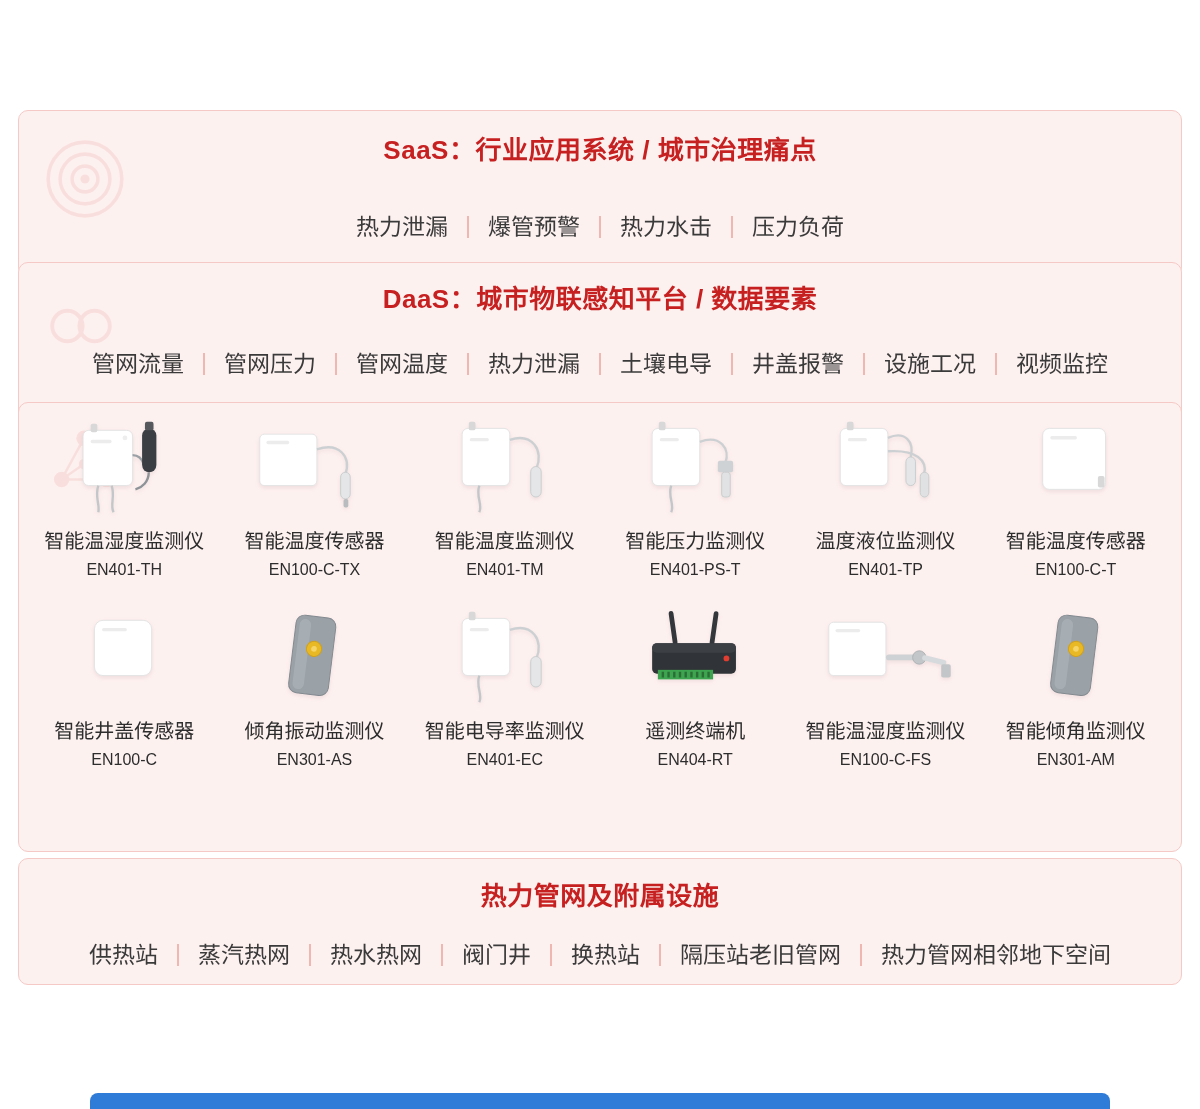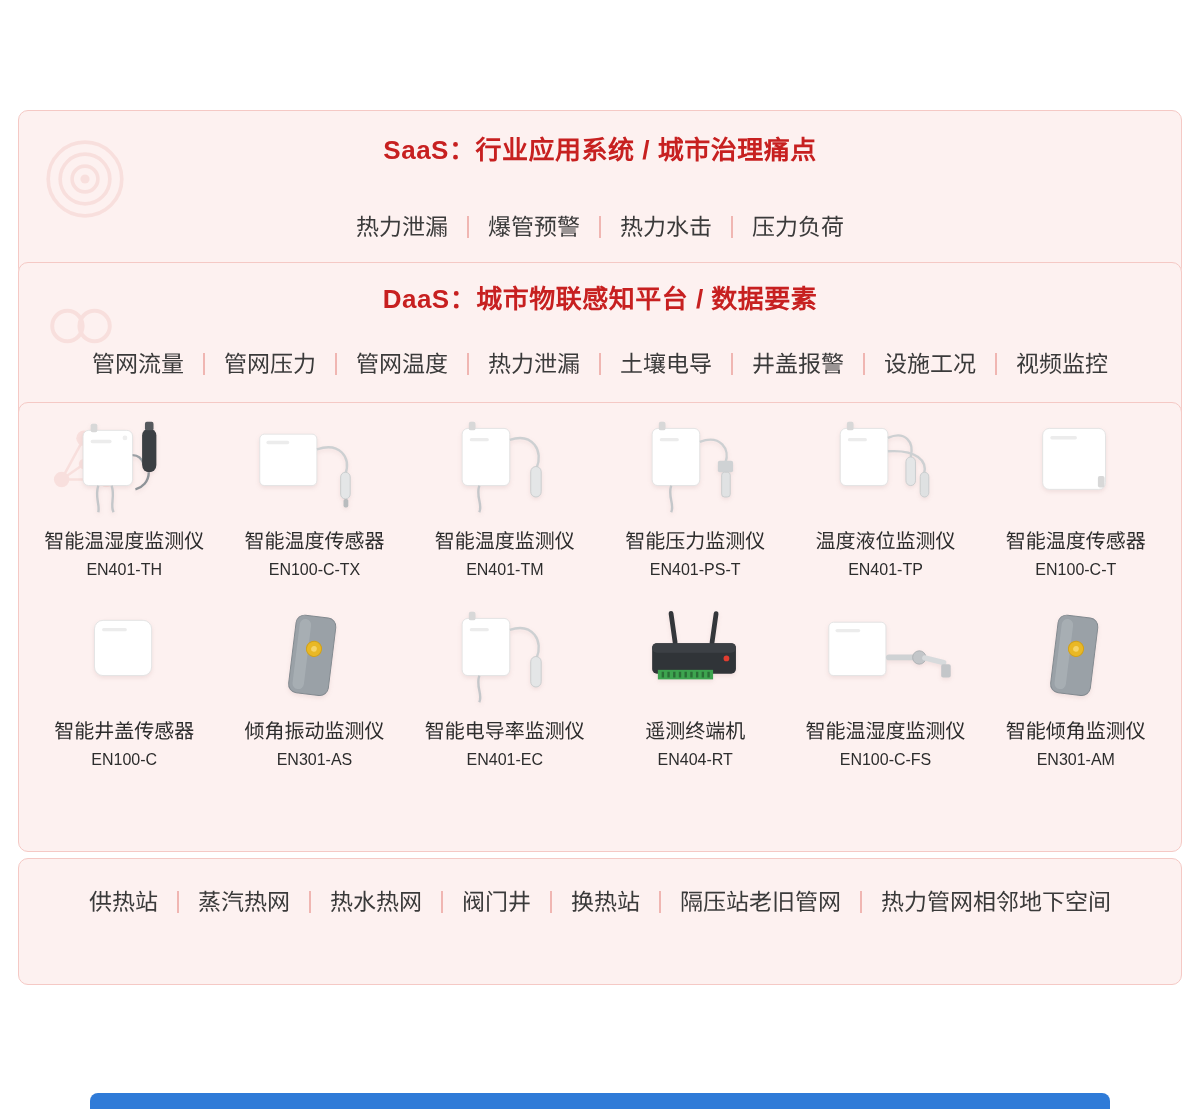--- a/index.html
+++ b/index.html
@@ -358,20 +358,21 @@
         </svg>
       </div>
       <div class="device-name">智能倾角监测仪</div>
       <div class="device-model">EN301-AM</div>
     </div>
 
   </div>
 </section>
 
 <section class="panel panel-facility">
+  <h2 class="panel-title">热力管网及附属设施</h2>
   <div class="items-row">
     <span>供热站</span>
     <span>蒸汽热网</span>
     <span>热水热网</span>
     <span>阀门井</span>
     <span>换热站</span>
     <span>隔压站老旧管网</span>
     <span>热力管网相邻地下空间</span>
   </div>
 </section>

